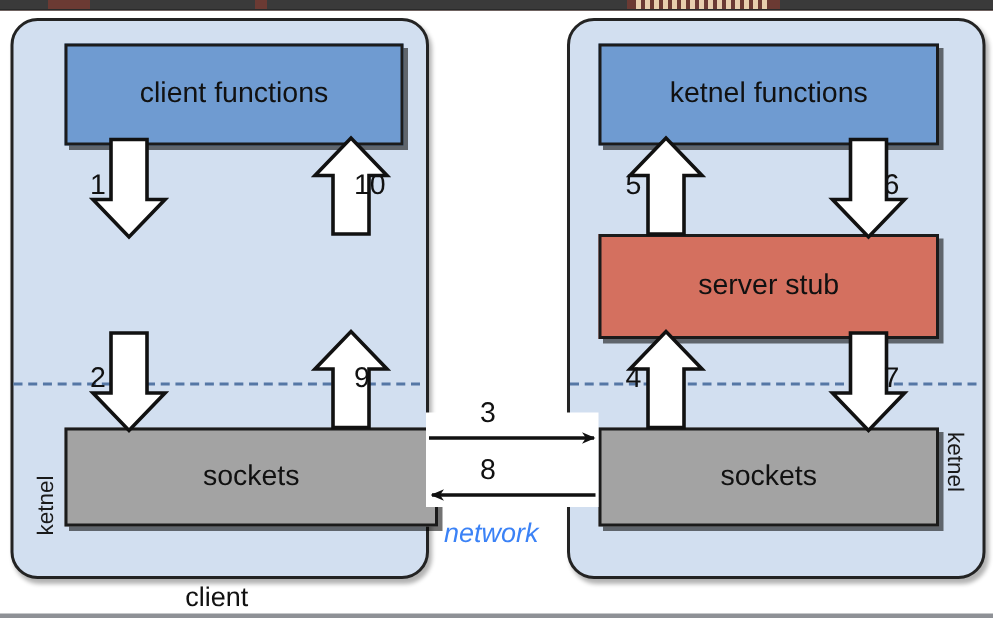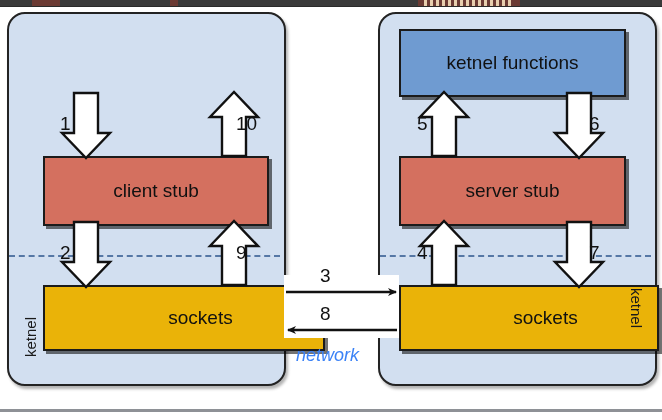--- a/index.html
+++ b/index.html
@@ -29,21 +29,21 @@
   #panel-server{left:378px;top:12px;width:275px;height:370px;}
 
   
   .box{position:absolute;border:2px solid #1b1b1b;
     box-shadow:3px 3px 0 rgba(0,0,0,.55);
     display:flex;align-items:center;justify-content:center;
     text-align:center;line-height:1.12;color:#111;
     font-size:19px;}
   .box.fn{background:#6f9bd1;}
   .box.stub{background:#d4705f;}
-  .box.sock{background:#eab308;padding-left:33px;}
+  .box.sock{background:#a3a3a3;}
 
   
   .divider{position:absolute;height:0;border-top:2px dashed #5577a5;}
 
   
   .sidelabel{position:absolute;font-size:15px;color:#1a1a1a;white-space:nowrap;}
   .sidelabel.left{transform:rotate(-90deg);transform-origin:left top;}
   .sidelabel.right{transform:rotate(90deg);transform-origin:left top;}
 
   
@@ -66,29 +66,30 @@
   <div class="top-strip">
     <div class="seg" style="left:0px;width:32px;"></div>
     <div class="seg" style="left:60px;width:110px;"></div>
     <div class="seg" style="left:178px;width:240px;"></div>
     <div class="dots" style="left:424px;width:90px;"></div>
     <div class="seg" style="left:520px;width:142px;"></div>
   </div>
 
   <div class="panel" id="panel-client"></div>
 
+  <div class="box fn" style="left:43px;top:29px;width:222px;height:64px;">client functions</div>
 
-  <div class="box stub" style="left:43px;top:156px;width:222px;height:66px;">client stub</div>
 
   <div class="box sock" style="left:43px;top:285px;width:245px;height:62px;">sockets</div>
 
   <div class="divider" style="left:9px;top:255px;width:271px;"></div>
 
   <div class="sidelabel left" style="left:22px;top:357px;">ketnel</div>
 
+  <div class="caption" style="left:7px;top:388px;width:275px;">client</div>
 
   <div class="panel" id="panel-server"></div>
 
   <div class="box fn" style="left:399px;top:29px;width:223px;height:64px;">ketnel functions</div>
 
   <div class="box stub" style="left:399px;top:156px;width:223px;height:66px;flex-direction:column;">
     <span>server stub</span>
   </div>
 
   <div class="box sock" style="left:399px;top:285px;width:223px;height:62px;">sockets</div>

